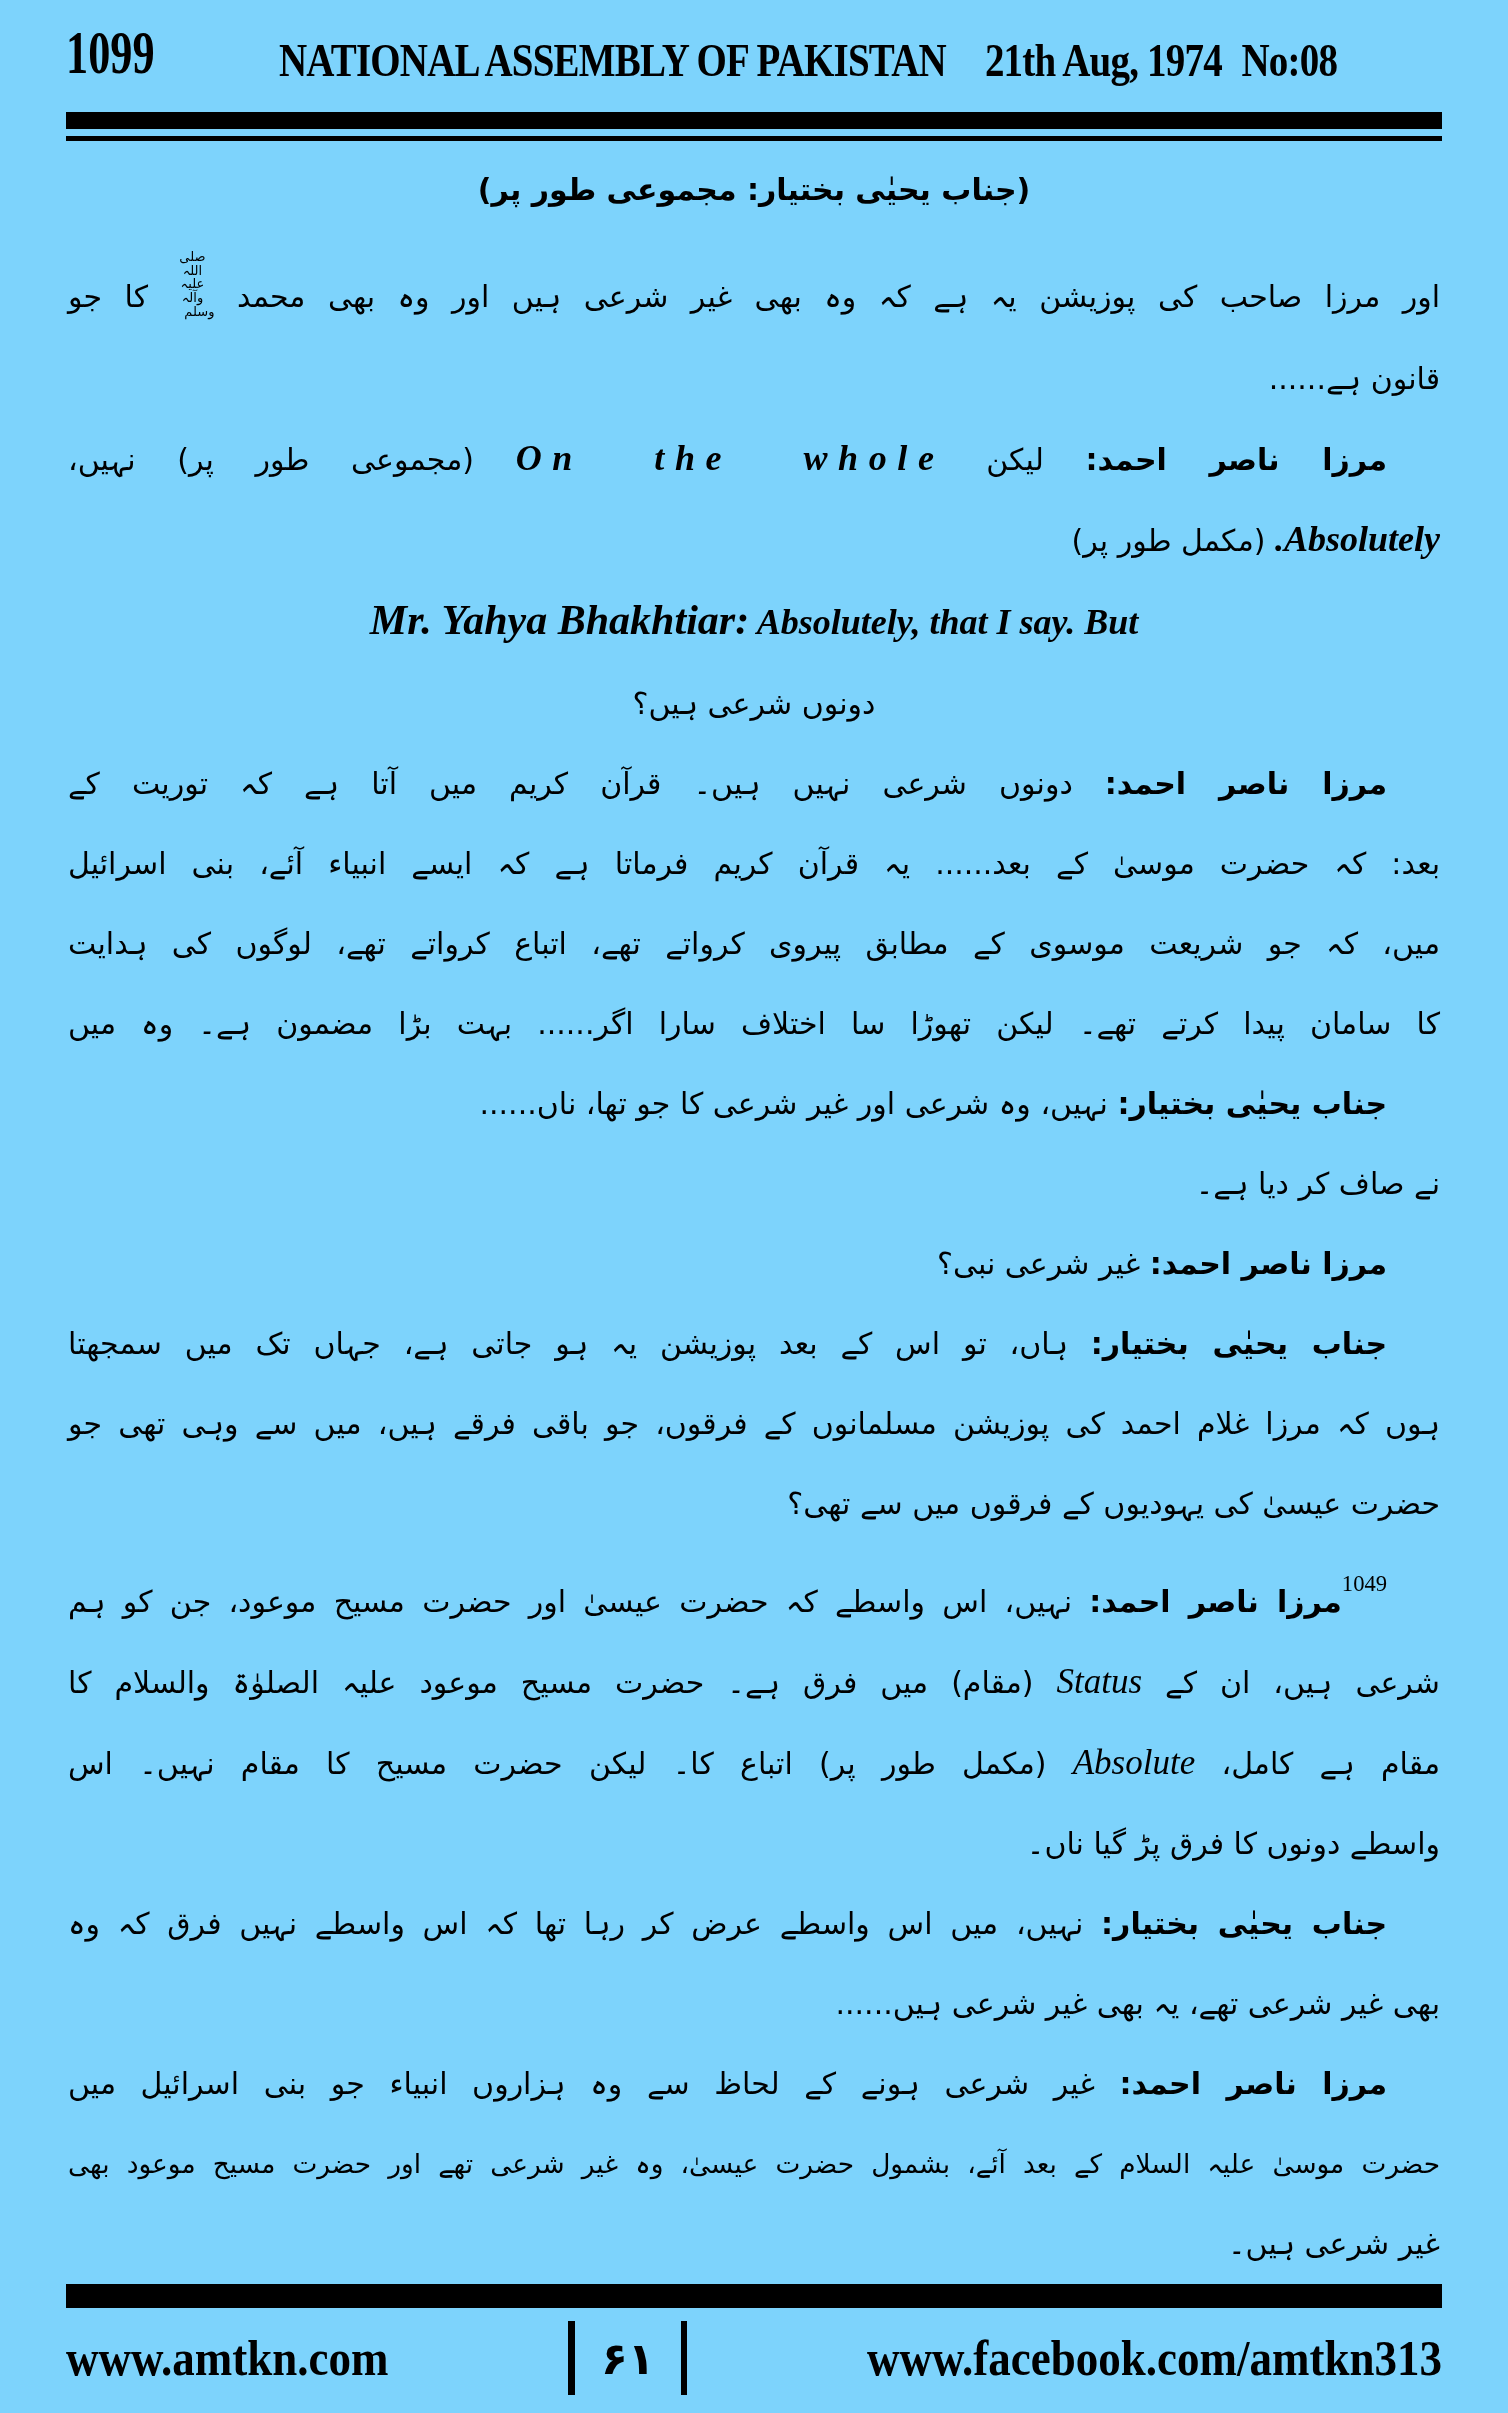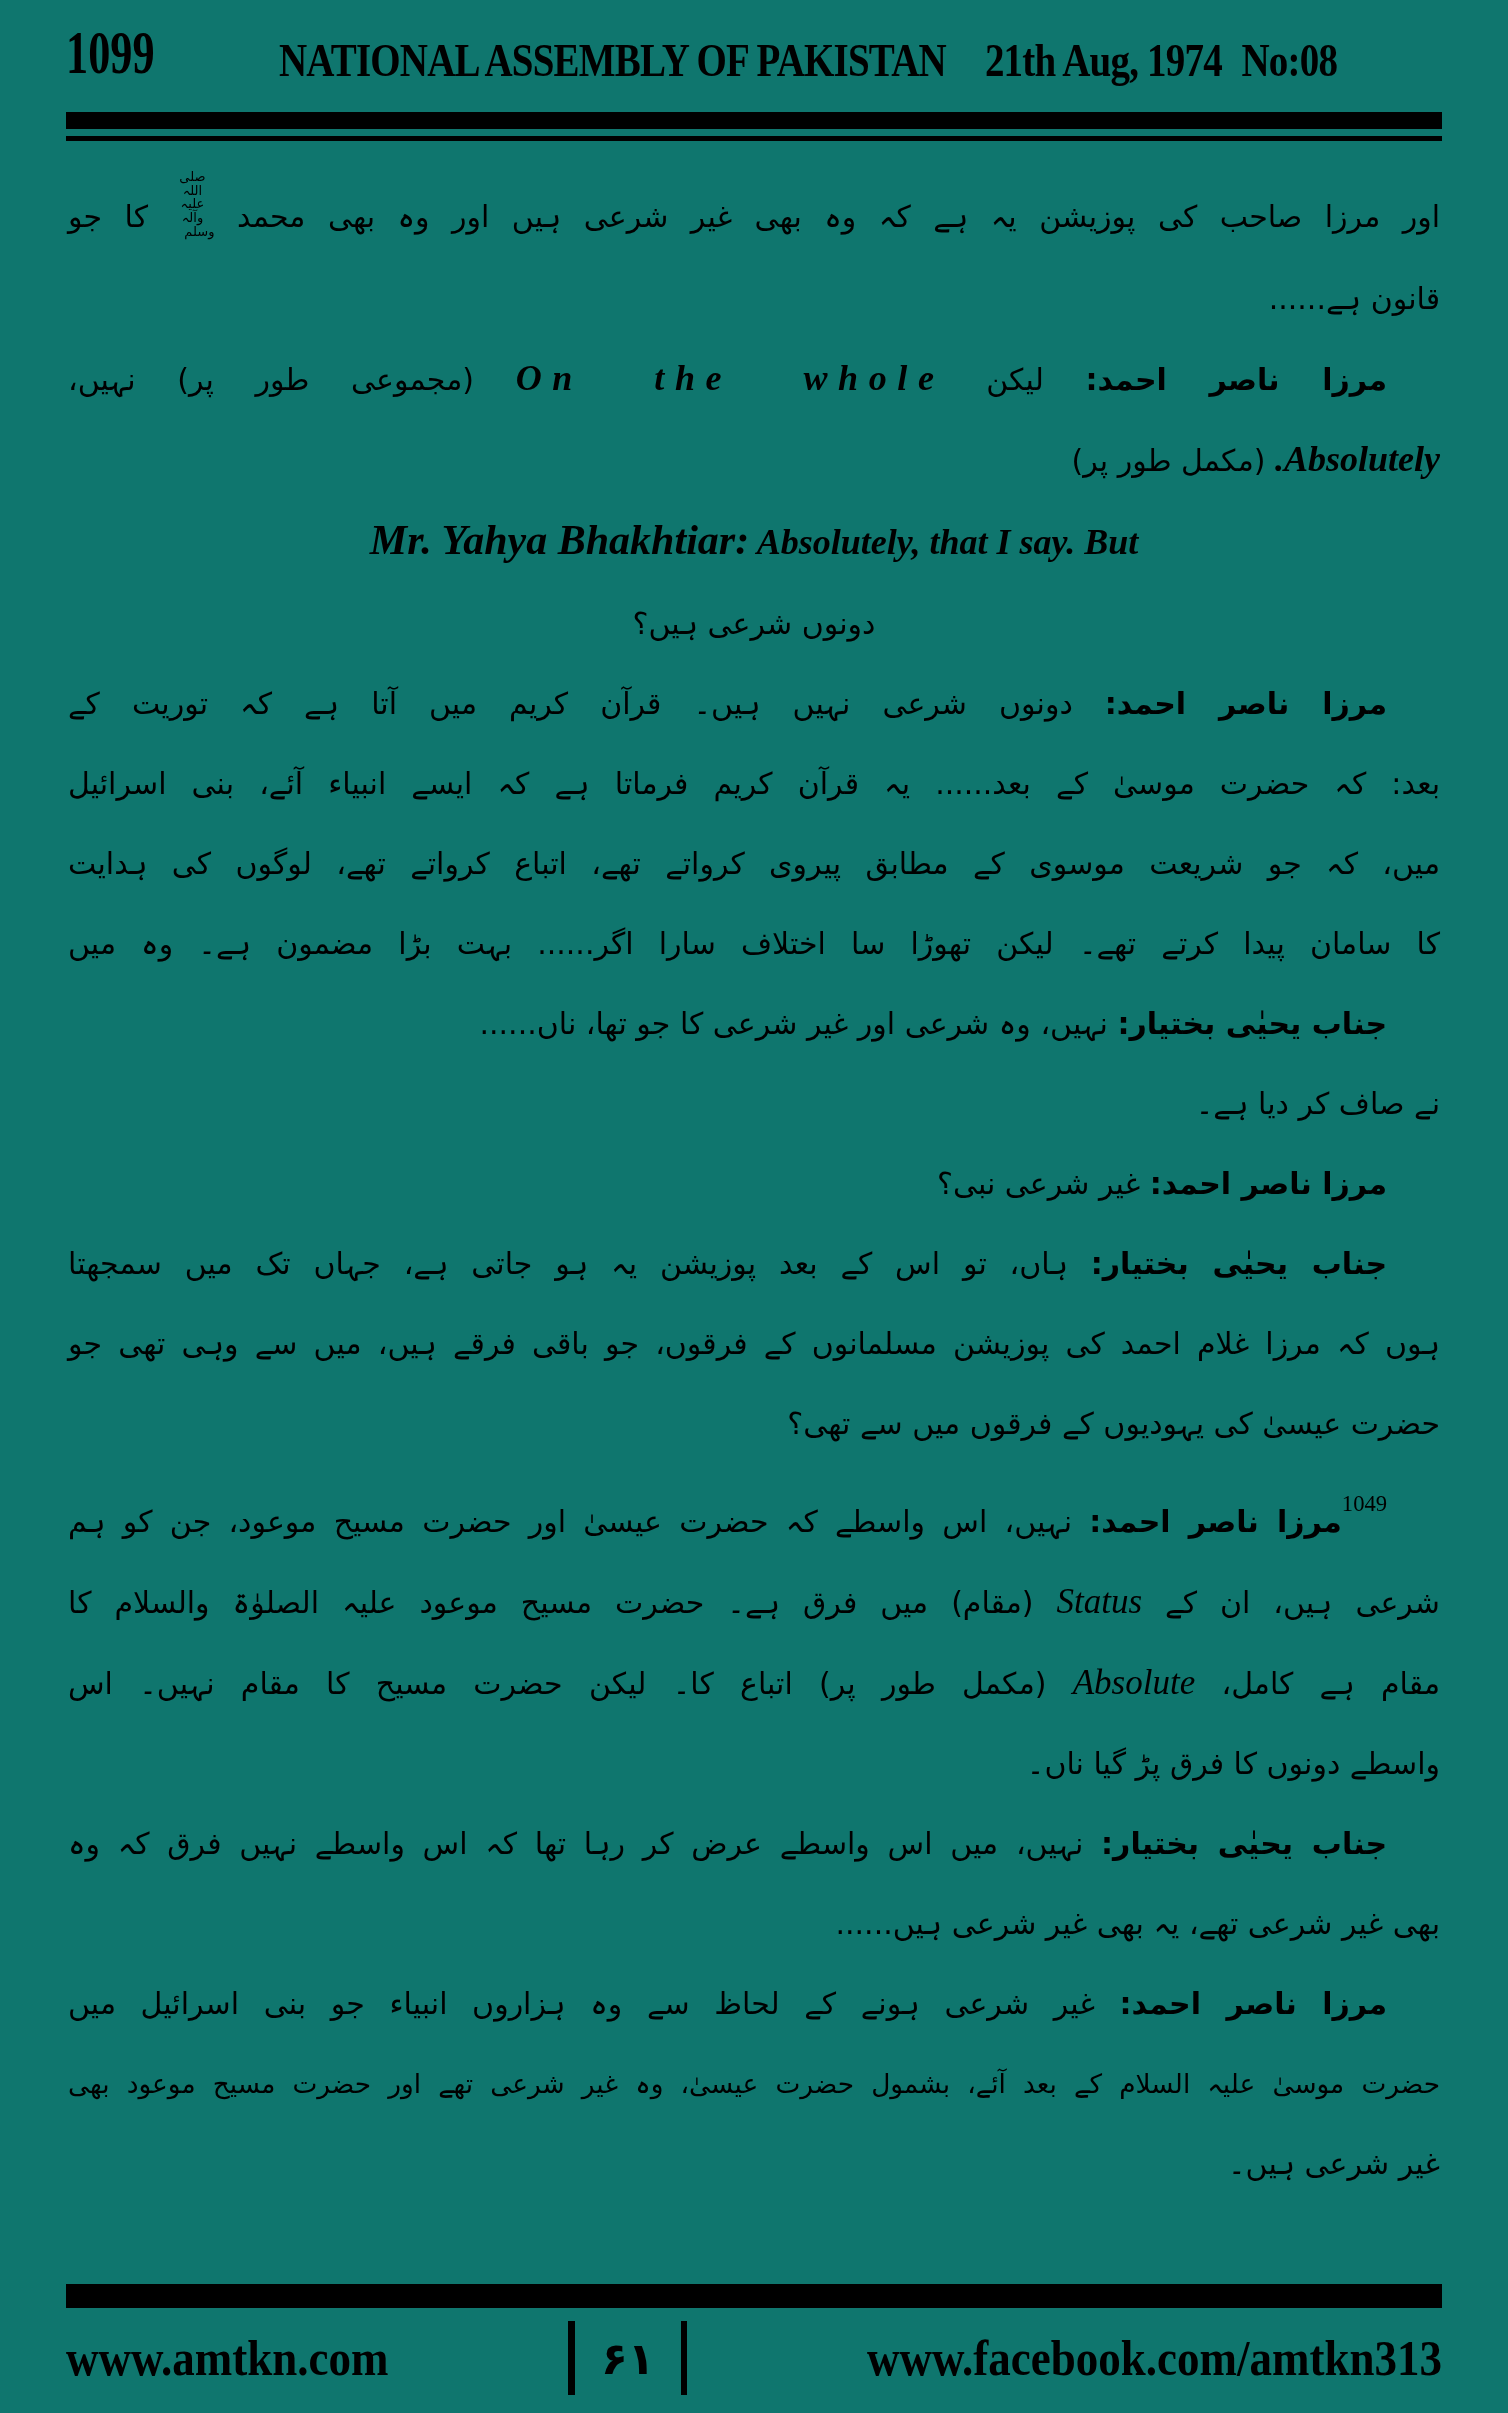--- a/index.html
+++ b/index.html
@@ -1,20 +1,20 @@
 <!DOCTYPE html>
 <html lang="ur" style="font-size:12px"><head>
 <meta charset="utf-8">
 <style>
   html,body { margin:0; padding:0; background:#777; }
   .page {
     position:relative;
     width:1508px; height:2413px;
     margin:0 auto;
-    background:#0f766e;
+    background:#7dd3fc;
     color:#000000;
     overflow:hidden;
     font-family:"DejaVu Sans", sans-serif;
   }
   
   .header { position:absolute; top:29px; left:66px; right:66px; }
   .header-row { display:flex; align-items:flex-end; }
   .page-num {
     font-family:"Liberation Serif", serif;
     font-weight:bold; font-size:54px; line-height:1;
@@ -100,20 +100,21 @@
       <div class="page-num">1099</div>
       <div class="header-title-group">
         <span>NATIONAL ASSEMBLY OF PAKISTAN</span><span class="gap-lg"></span><span>21th Aug, 1974</span><span class="gap-sm"></span><span>No:08</span>
       </div>
     </div>
   </div>
   <div class="rule-thick"></div>
   <div class="rule-thin"></div>
 
   <div class="page-body" id="page-body">
+      <div class="line center"><span class="seg-speaker">(جناب یحیٰی بختیار: مجموعی طور پر)</span></div>
       <div class="line justify"><span class="seg-urdu">اور مرزا صاحب کی پوزیشن یہ ہے کہ وہ بھی غیر شرعی ہیں اور وہ بھی محمد </span><span class="seg-honorific">صلی اللہ علیہ وآلہ وسلم</span><span class="seg-urdu"> کا جو</span></div>
       <div class="line right"><span class="seg-urdu">قانون ہے......</span></div>
       <div class="line justify indent"><span class="seg-speaker">مرزا ناصر احمد:</span><span class="seg-urdu"> لیکن </span><span class="seg-english-bold-spaced">On the whole</span><span class="seg-urdu"> (مجموعی طور پر) نہیں،</span></div>
       <div class="line right"><span class="seg-english-bold">Absolutely.</span><span class="seg-urdu"> (مکمل طور پر)</span></div>
       <div class="line center ltr"><span class="seg-english-name">Mr. Yahya Bhakhtiar:</span><span class="seg-english-bold"> Absolutely, that I say. But</span></div>
       <div class="line center"><span class="seg-urdu">دونوں شرعی ہیں؟</span></div>
       <div class="line justify indent"><span class="seg-speaker">مرزا ناصر احمد:</span><span class="seg-urdu"> دونوں شرعی نہیں ہیں۔ قرآن کریم میں آتا ہے کہ توریت کے</span></div>
       <div class="line justify"><span class="seg-urdu">بعد: کہ حضرت موسیٰ کے بعد...... یہ قرآن کریم فرماتا ہے کہ ایسے انبیاء آئے، بنی اسرائیل</span></div>
       <div class="line justify"><span class="seg-urdu">میں، کہ جو شریعت موسوی کے مطابق پیروی کرواتے تھے، اتباع کرواتے تھے، لوگوں کی ہدایت</span></div>
       <div class="line justify"><span class="seg-urdu">کا سامان پیدا کرتے تھے۔ لیکن تھوڑا سا اختلاف سارا اگر...... بہت بڑا مضمون ہے۔ وہ میں</span></div>

